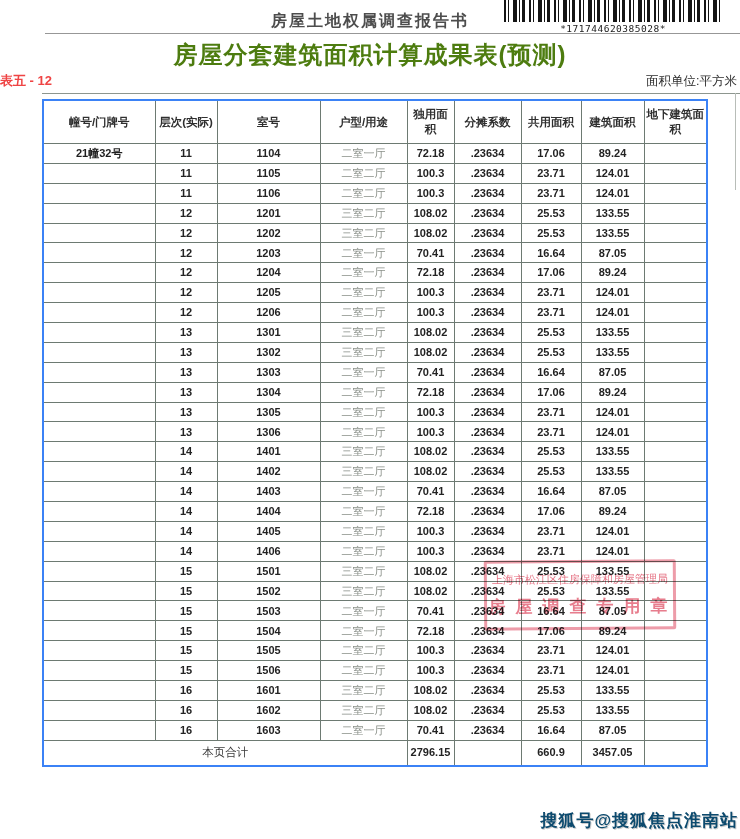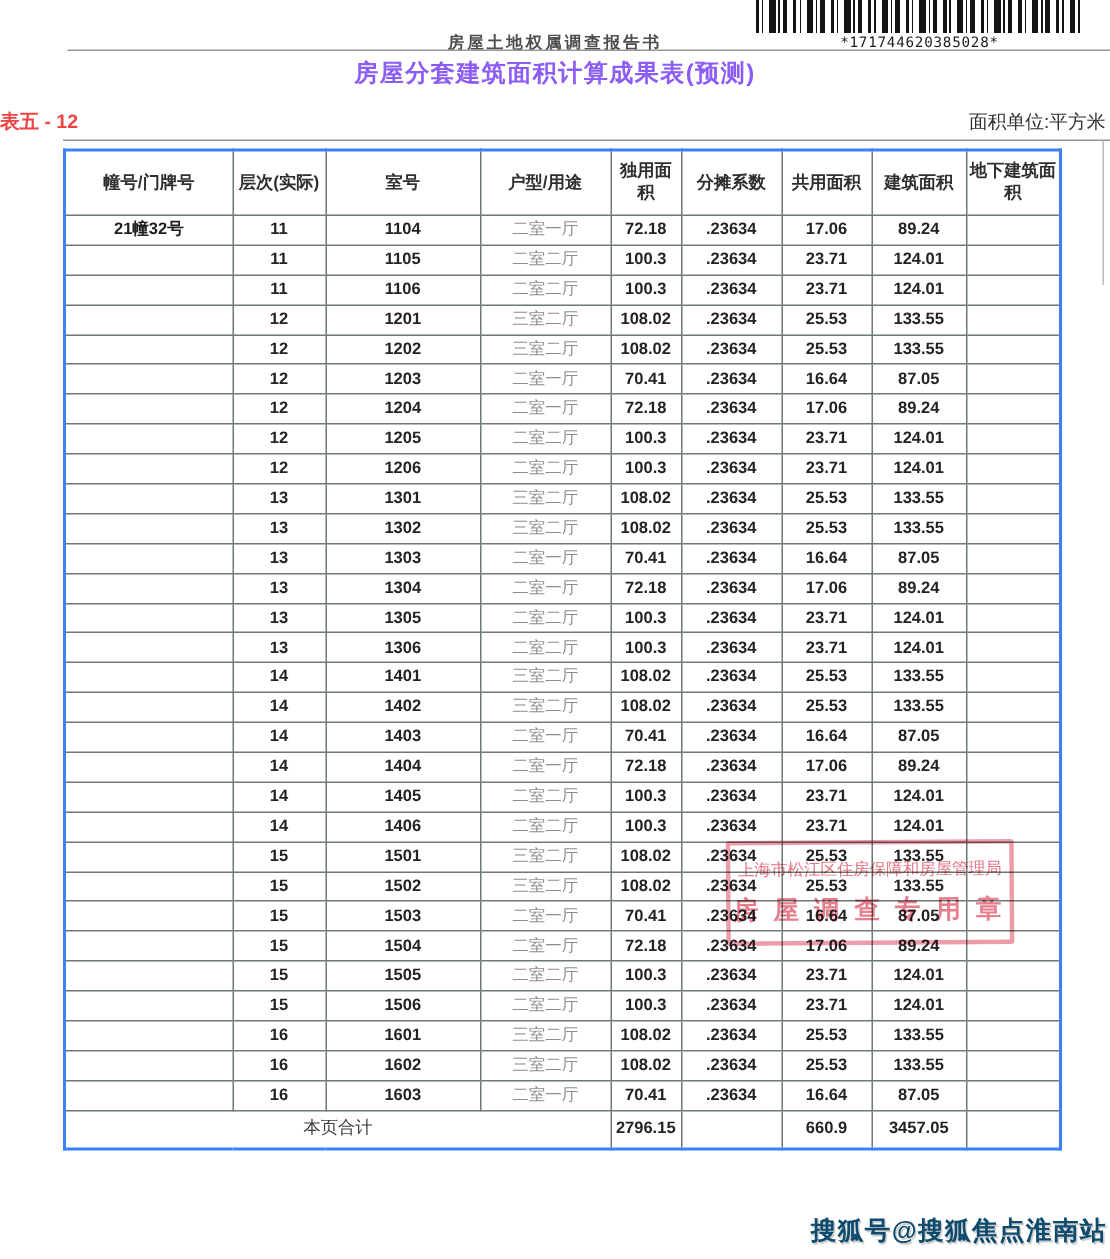--- a/index.html
+++ b/index.html
@@ -7,23 +7,23 @@
     width:740px; height:839px;
     background:#ffffff;
     font-family:"Liberation Sans", sans-serif;
     position:relative;
     overflow:hidden;
     color:#222;
   }
 
   
   .report-header {
-    position:absolute; top:21px; left:0; width:100%;
+    position:absolute; top:11px; left:0; width:100%;
     text-align:center;
-    font-size:11px; letter-spacing:2px;
+    font-size:16px; letter-spacing:2px;
     color:#4d4d4d; font-weight:600;
   }
   .barcode {
     position:absolute; top:0; left:504px; width:218px; height:34px;
   }
   .barcode-bars {
     height:22px; width:100%;
     background:repeating-linear-gradient(90deg,
       #141414 0 2px, #fff 2px 4px,
       #141414 4px 5px, #fff 5px 9px,
@@ -36,22 +36,22 @@
     font-family:"DejaVu Sans Mono", monospace;
     font-size:9.5px; letter-spacing:.5px; color:#1c1c1c;
   }
   .rule-top {
     position:absolute; top:33px; left:45px; width:695px; height:1px;
     background:#979797;
   }
   .doc-title {
     position:absolute; top:39px; left:0; width:100%;
     text-align:center;
-    font-size:16px; font-weight:700; letter-spacing:1px;
-    color:#8b5cf6;
+    font-size:24px; font-weight:700; letter-spacing:1px;
+    color:#4d7c0f;
   }
   .table-code {
     position:absolute; top:72px; left:0; width:100%;
     text-align:left; font-size:13px; font-weight:600; color:#ef4444;
   }
   .unit-note {
     position:absolute; top:73px; right:3px;
     font-size:12.5px; font-weight:400; color:#2d2d2d;
   }
   .rule-above-table {

